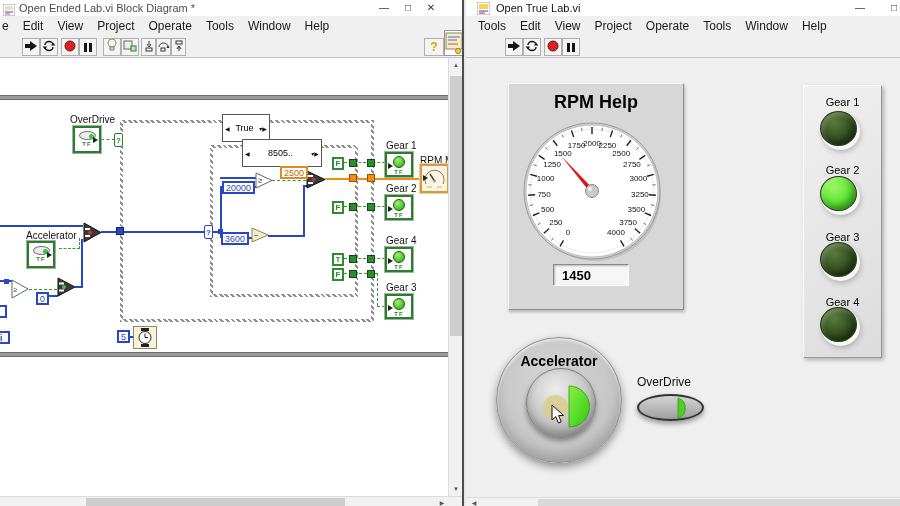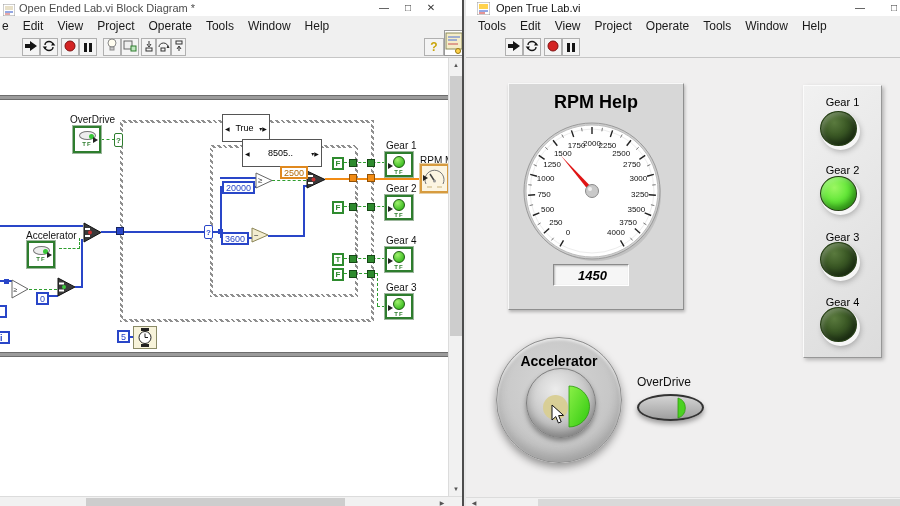--- a/index.html
+++ b/index.html
@@ -75,21 +75,21 @@
   #panel { position:absolute; left:0; top:58px; width:434px; height:439px; background:#f0efef; }
   .raised { background:linear-gradient(135deg,#e6e6e6,#d2d2d2);
             border-top:1px solid #f8f8f8; border-left:1px solid #f8f8f8;
             border-right:1px solid #8f8f8f; border-bottom:1px solid #8f8f8f;
             box-shadow:1px 2px 3px rgba(0,0,0,.25); }
   .rpm-title { position:absolute; top:8px; left:0; right:0; text-align:center;
                font-size:18px; font-weight:bold; color:#000; }
   .display { position:absolute; background:#f6f6f6; border:1px solid #8a8a8a;
              border-bottom-color:#fff; border-right-color:#fff;
              box-shadow:inset 1px 1px 2px rgba(0,0,0,.25);
-             font-size:13px; font-weight:bold; color:#000; display:flex; align-items:center; padding-left:24px;font-style:italic; }
+             font-size:13px; font-weight:bold; color:#000; display:flex; align-items:center; padding-left:8px; }
   .gearpanel { position:absolute; background:linear-gradient(135deg,#f1f1f1,#dcdcdc);
                border-top:1px solid #fbfbfb; border-left:1px solid #fbfbfb;
                border-right:1px solid #979797; border-bottom:1px solid #979797;
                box-shadow:2px 2px 4px rgba(0,0,0,.25); }
   .gear-label { position:absolute; width:100%; text-align:center; font-size:11px; color:#000; }
   .led { position:absolute; width:37px; height:35px; border-radius:50%; border:1px solid #233c12;
          box-shadow:2px 3px 0 1px #f6f6f6, 3px 5px 6px rgba(0,0,0,.3),
                     inset -3px -4px 6px rgba(0,0,0,.35), inset 2px 3px 4px rgba(255,255,255,.25); }
   .led.off { background:radial-gradient(circle at 38% 32%, #5a7a3e 0%, #3c5a26 40%, #27411a 75%, #1e3310 100%); }
   .led.on  { background:radial-gradient(circle at 38% 32%, #9cf763 0%, #63e738 45%, #3ed31c 85%); }

